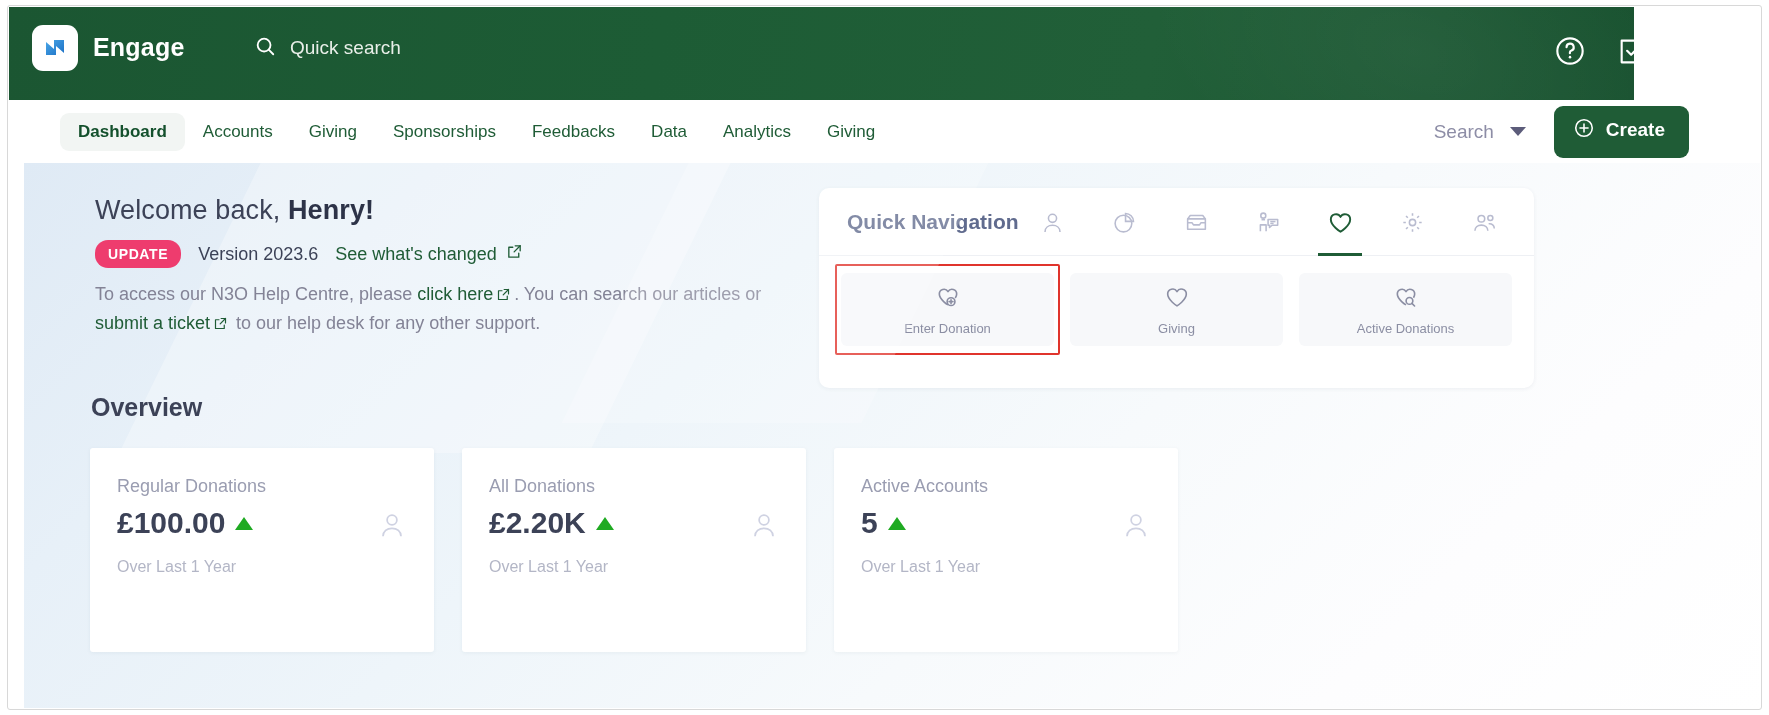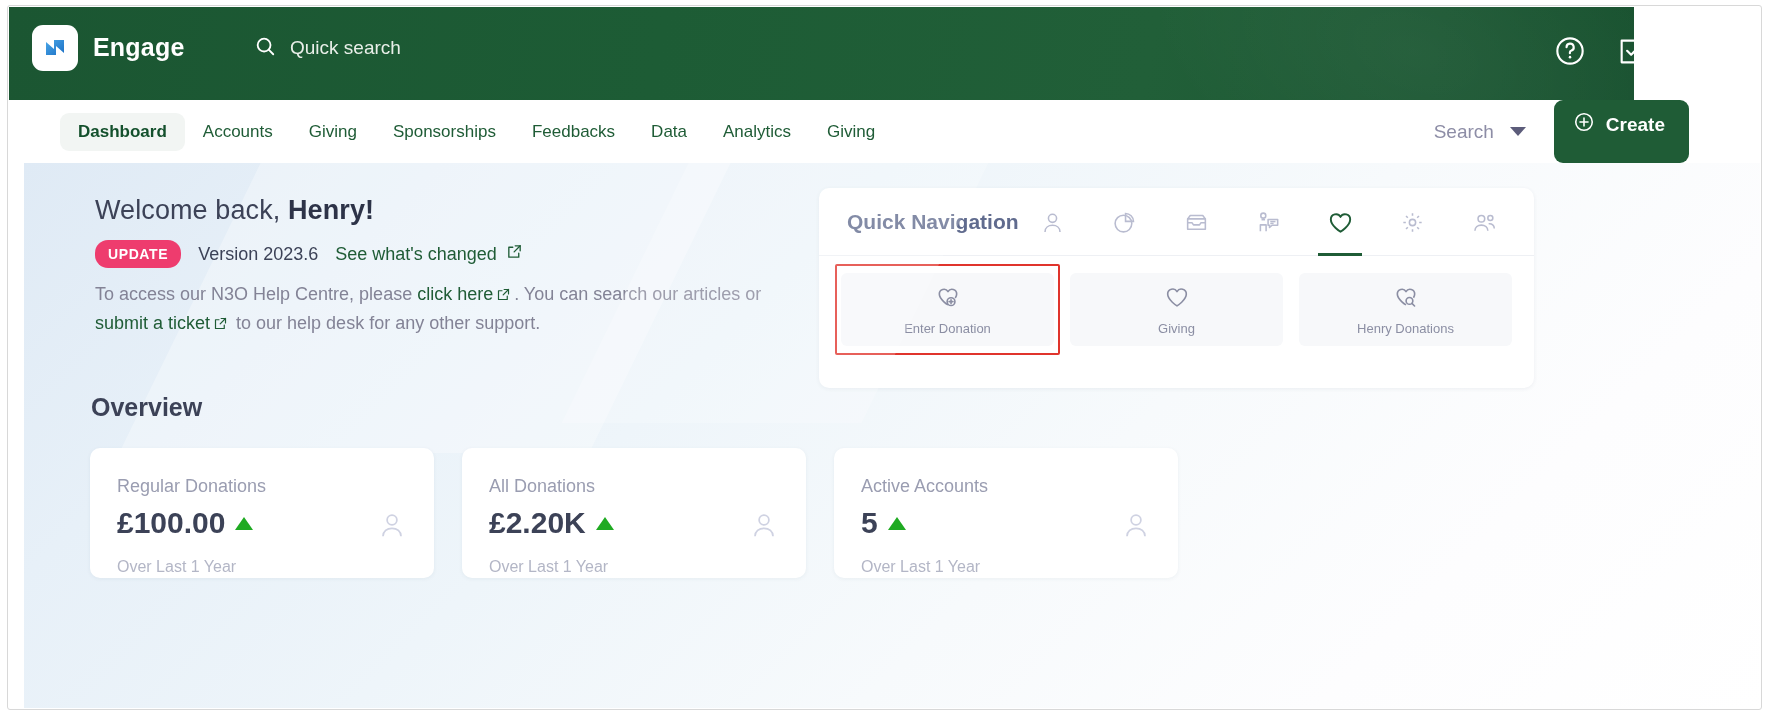--- a/index.html
+++ b/index.html
@@ -72,21 +72,21 @@
     font-size:17px; color:#1f5c36; padding:9px 18px; border-radius:9px; cursor:pointer;
     white-space:nowrap;
   }
   .nav-tab.active { background:#f2f5f3; font-weight:bold; color:#14502c; }
   .nav-right { position:absolute; right:20px; top:0; height:63px; display:flex; align-items:center; gap:0; }
   .search-drop { display:flex; align-items:center; gap:16px; cursor:pointer; margin-right:28px;text-align:center;}
   .search-drop .sd-text { font-size:19px; color:#8d8da6; }
   .caret { width:0;height:0;border-left:8px solid transparent;border-right:8px solid transparent;border-top:9px solid #5c5c7a;}
   .create-btn {
     display:flex; align-items:center; gap:11px; background:#1f5c36; color:#fff;
-    padding:11px 24px 25px 19px; border-radius:9px; font-size:19px; font-weight:bold; cursor:pointer;
+    padding:11px 24px 14px 19px; border-radius:9px; font-size:19px; font-weight:bold; cursor:pointer;
   }
 
   
   .page {
     position:absolute; left:24px; top:163px; width:1751px; height:545px;
     background: linear-gradient(135deg,#dfeaf5 0%, #e7f0f8 18%, #eef5fa 38%, #f7fafc 60%, #fdfdfe 80%, #ffffff 100%);
     overflow:hidden;
   }
   .page::before{
     content:""; position:absolute; left:200px; top:-140px; width:470px; height:430px;
@@ -140,21 +140,21 @@
   .qtile-label { font-size:13px; color:#8b8ea3; }
   .qtile.selected-outline::before{
     content:""; position:absolute; left:-6px; top:-9px; right:-6px; bottom:-9px;
     border:2px solid #e0342c; border-radius:2px; pointer-events:none;
   }
 
   
   .overview-title { position:absolute; left:67px; top:230px; font-size:25px; font-weight:bold; color:#3c4257; }
   .cards { position:absolute; left:66px; top:285px; display:flex; gap:28px; }
   .stat-card {
-    width:344px; height:130px; background:#fff; border-radius:10px;
+    width:344px; height:204px; background:#fff; border-radius:3px;
     box-shadow:0 1px 4px rgba(40,60,90,.06); position:relative;padding-left:28px;
   }
   .stat-label { position:absolute; left:27px; top:28px; font-size:18px; color:#9a9db1; }
   .stat-value { position:absolute; left:27px; top:58px; font-size:30px; font-weight:bold; color:#3c4257; display:flex; align-items:center; gap:10px;}
   .tri-up { width:0;height:0;border-left:9px solid transparent;border-right:9px solid transparent;border-bottom:13px solid #1faa22; }
   .stat-sub { position:absolute; left:27px; top:110px; font-size:16px; color:#b3b6c6; }
   .stat-person { position:absolute; right:27px; top:62px; }
   .add-card {
     width:344px; height:165px; background:#fff; border-radius:10px;
     box-shadow:0 1px 4px rgba(40,60,90,.06); position:relative;
@@ -374,21 +374,21 @@
         </div>
 
         <div class="qtile">
           <span>
             <svg width="26" height="26" viewBox="0 0 24 24" fill="none" stroke="#8b8ea3" stroke-width="1.5" stroke-linejoin="round">
               <path d="M12 19.3S4 14.5 4 9.3A4.3 4.3 0 0 1 12 7a4.3 4.3 0 0 1 8 2.3c0 1.2-.4 2.3-1.1 3.4"></path>
               <circle cx="15.2" cy="15.6" r="3.1"></circle>
                 <path d="M17.5 17.9l2.4 2.4" stroke-linecap="round"></path>
             </svg>
           </span>
-          <span class="qtile-label">Henry Donations</span>
+          <span class="qtile-label">Active Donations</span>
         </div>
 
       </div>
     </div>
 
     <div class="overview-title">Overview</div>
 
     <div class="cards">
 
       <div class="stat-card">

